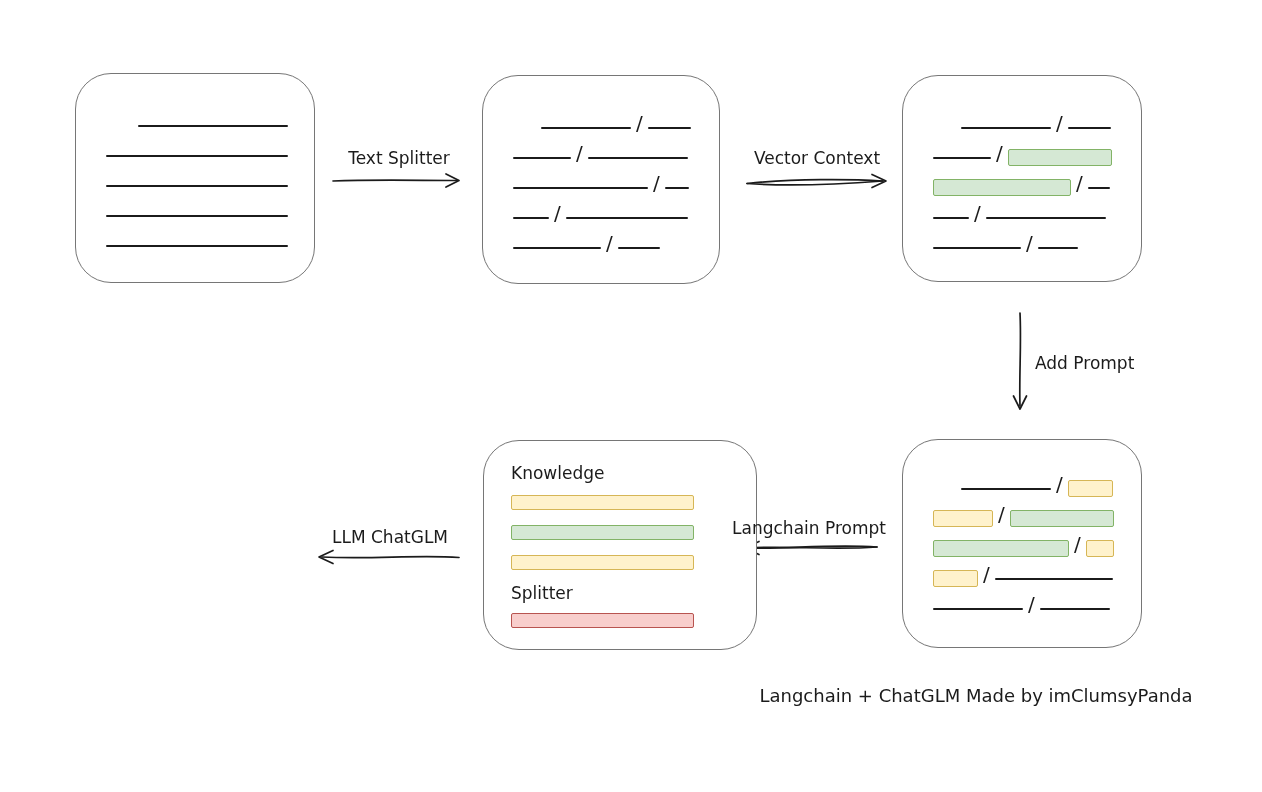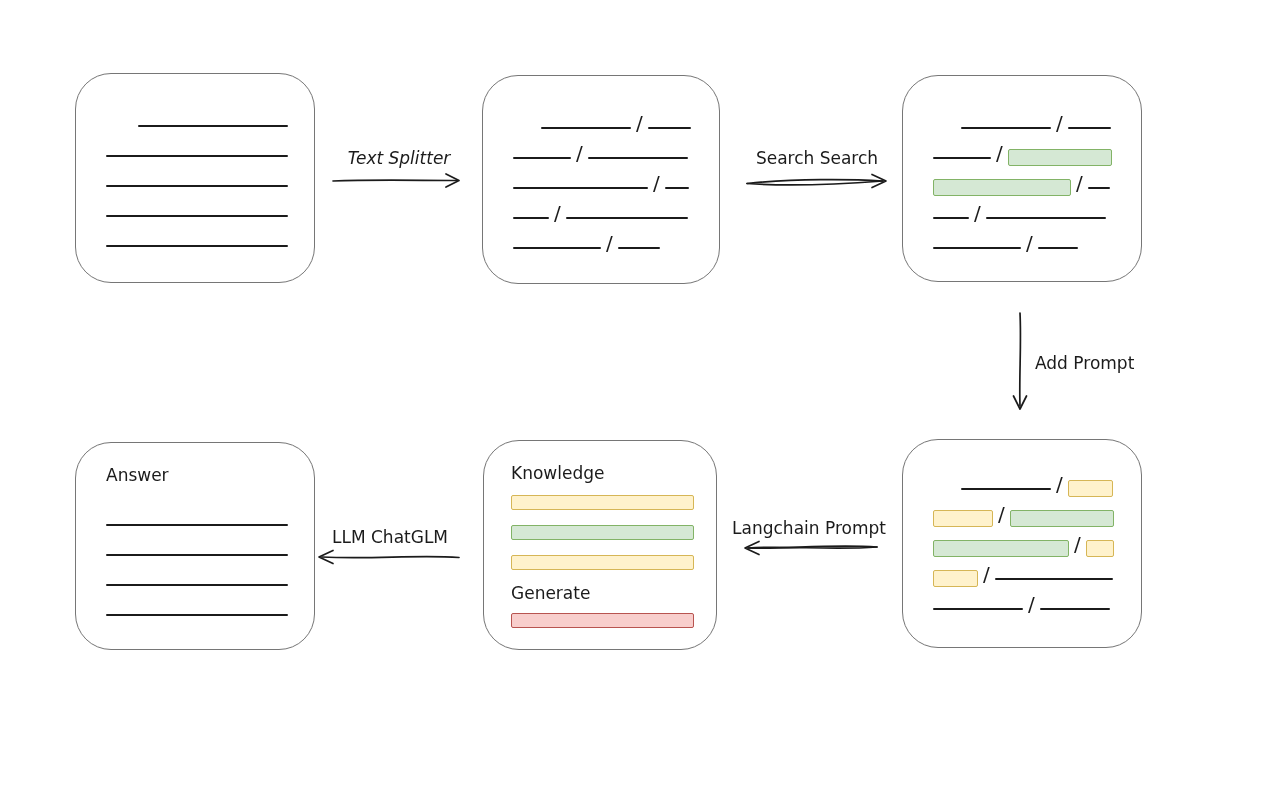--- a/index.html
+++ b/index.html
@@ -13,21 +13,21 @@
     stroke-linecap:round; stroke-linejoin:round;
   }
   .box {
     position:absolute; box-sizing:border-box; background:#ffffff;
     border:1.6px solid var(--box-border,#767676); border-radius:36px;
   }
   .box-source    { left:75px;  top:73px;  width:240px; height:210px; padding:32px 0 0 30px; }
   .box-split     { left:482px; top:75px;  width:238px; height:209px; padding:32px 0 0 30px; }
   .box-retrieved { left:902px; top:75px;  width:240px; height:207px; padding:32px 0 0 30px; }
   .box-context   { left:902px; top:439px; width:240px; height:209px; padding:29px 0 0 30px; }
-  .box-prompt    { left:483px; top:440px; width:234px; height:210px; }
+  .box-prompt    { left:483px; top:440px; width:274px; height:210px; }
   .box-answer    { left:75px;  top:442px; width:240px; height:208px; }
 
   .row { display:flex; align-items:center; height:30px; }
   .seg-line { height:2px; background:var(--ink,#1b1b1b); border-radius:2px; position:relative; top:5px; }
   .seg-slash { font-size:20px; line-height:1; padding:0 5px; color:var(--ink,#1b1b1b); }
   .seg-chunk { height:17px; box-sizing:border-box; border-radius:2px; position:relative; top:4px; border:1.6px solid; }
   .chunk-green  { background:var(--green-fill,#d5e8d4);  border-color:var(--green-stroke,#82b366); }
   .chunk-yellow { background:var(--yellow-fill,#fff2cc); border-color:var(--yellow-stroke,#d6b656); }
 
   .box-label { position:absolute; font-size:17px; font-weight:500; }
@@ -38,21 +38,21 @@
   .knowledge-bars { left:27px; top:54px; }
   .question-bars  { left:27px; top:172px; }
   .bar { width:183px; height:15px; box-sizing:border-box; border-radius:2px; border:1.6px solid; margin-bottom:15px; }
   .bar-yellow { background:var(--yellow-fill,#fff2cc); border-color:var(--yellow-stroke,#d6b656); }
   .bar-green  { background:var(--green-fill,#d5e8d4);  border-color:var(--green-stroke,#82b366); }
   .bar-red    { background:var(--red-fill,#f8cecc);    border-color:var(--red-stroke,#b85450); }
   .answer-lines { position:absolute; left:30px; top:62px; }
 
   .flow-label { position:absolute; font-size:17px; font-weight:500; white-space:nowrap; }
   .lbl-center { transform:translateX(-50%); }
-  .lbl-text-splitter   { left:399px;  top:148px;font-style:italic; }
+  .lbl-text-splitter   { left:399px;  top:148px; }
   .lbl-vector-search   { left:817px;  top:148px; }
   .lbl-add-context     { left:1035px; top:353px; }
   .lbl-generate-prompt { left:809px;  top:518px; }
   .lbl-llm-response    { left:390px;  top:527px; }
   .caption { position:absolute; left:976px; top:685px; transform:translateX(-50%);
              font-size:18px; font-weight:500; white-space:nowrap; }
 </style>
 </head>
 <body>
 
@@ -185,44 +185,28 @@
       </div>
     </div>
 
   <div class="box box-prompt">
     <div class="box-label knowledge-label">Knowledge</div>
     <div class="bars knowledge-bars">
         <div class="bar bar-yellow"></div>
         <div class="bar bar-green"></div>
         <div class="bar bar-yellow"></div>
       </div>
-    <div class="box-label question-label">Generate</div>
+    <div class="box-label question-label">Splitter</div>
     <div class="bars question-bars">
         <div class="bar bar-red"></div>
       </div>
   </div>
 
-  <div class="box box-answer">
-    <div class="box-label answer-label">Answer</div>
-    <div class="answer-lines">
-        <div class="row">
-          <div class="seg-line" style="width: 182px;"></div>
-        </div>
-        <div class="row">
-          <div class="seg-line" style="width: 182px;"></div>
-        </div>
-        <div class="row">
-          <div class="seg-line" style="width: 182px;"></div>
-        </div>
-        <div class="row">
-          <div class="seg-line" style="width: 182px;"></div>
-        </div>
-      </div>
-  </div>
 
   <div class="flow-label lbl-center lbl-text-splitter">Text Splitter</div>
-  <div class="flow-label lbl-center lbl-vector-search">Search Search</div>
+  <div class="flow-label lbl-center lbl-vector-search">Vector Context</div>
   <div class="flow-label lbl-add-context">Add Prompt</div>
   <div class="flow-label lbl-center lbl-generate-prompt">Langchain Prompt</div>
   <div class="flow-label lbl-center lbl-llm-response">LLM ChatGLM</div>
 
+  <div class="caption">Langchain + ChatGLM Made by imClumsyPanda</div>
 
 </div>
 
 </body></html>

